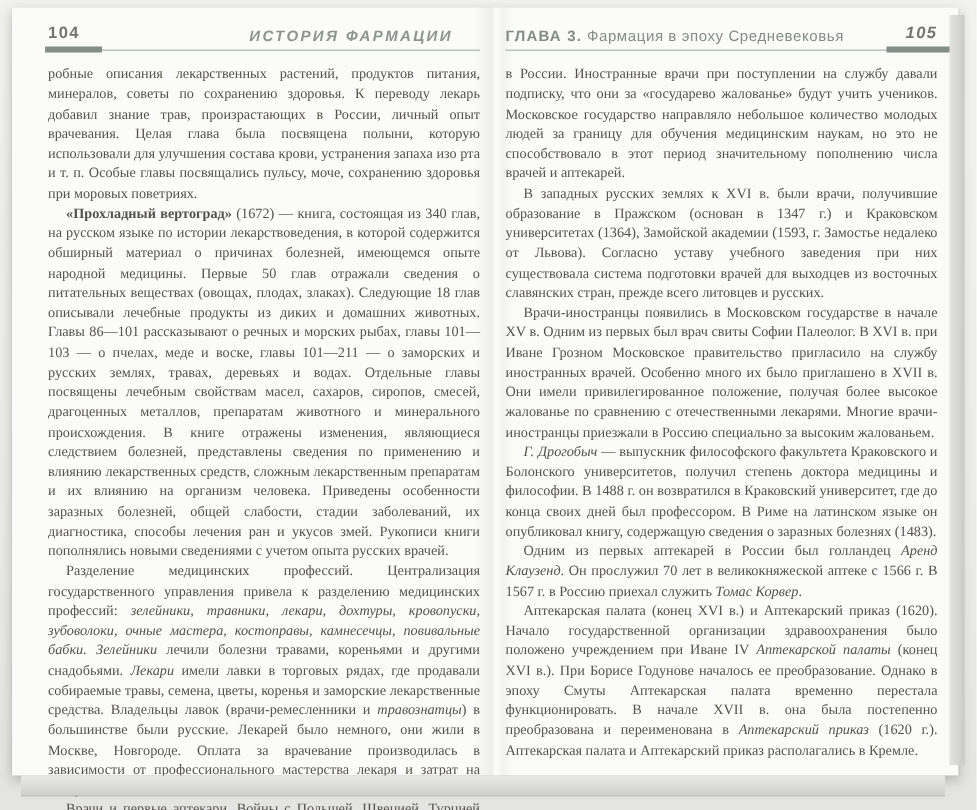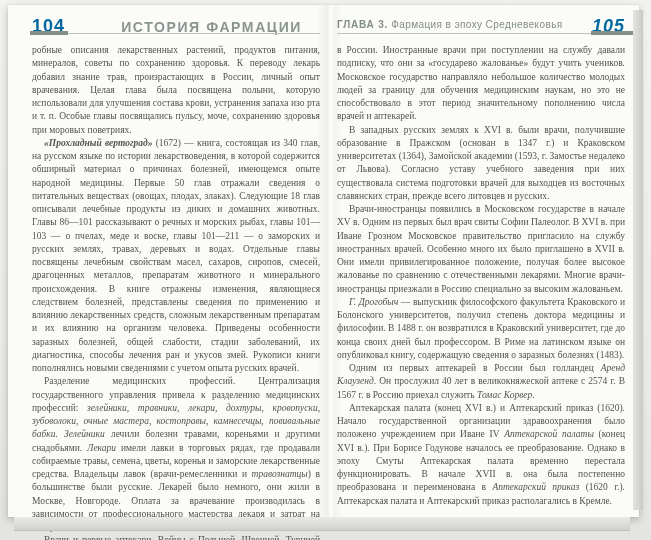--- a/index.html
+++ b/index.html
@@ -25,40 +25,40 @@
   .edge-right{
     position:absolute; left:633px; top:10px; width:10px; height:500px;
     background:linear-gradient(90deg,#e3e3e1 0%, #d2d2d0 70%, #c8c8c6 100%);
   }
   .page{position:absolute; top:0; width:288px; height:512px;}
   .page.left{left:24px;}
   .page.right{left:329px;}
 
   .head{position:absolute; top:11px; left:0; width:100%; height:15px;
         font-family:"Liberation Sans", sans-serif; color:#77837d;}
-  .pgnum{font-size:18px; font-weight:bold; letter-spacing:1px; color:#0369a1;}
+  .pgnum{font-size:11px; font-weight:bold; letter-spacing:1px; color:#737373;}
   .page.left .pgnum{position:absolute; left:0; top:0;}
   .page.right .pgnum{position:absolute; right:0; top:0;font-style:italic;}
-  .runhead{position:absolute; right:18px; top:3px; font-size:14px; font-weight:bold;
-           letter-spacing:1.6px; color:#8b958f;}
+  .runhead{position:absolute; right:18px; top:3px; font-size:10px; font-weight:bold;
+           letter-spacing:1.6px; color:#8b958f;font-style:italic;}
   .chapterhead{position:absolute; left:0; top:3px; font-size:10px; letter-spacing:.4px; color:#828d87; white-space:nowrap;}
   .chapterhead .chlabel{font-weight:bold; letter-spacing:.8px;}
   .rule{position:absolute; top:28px; left:0; width:100%; height:1px; background:#bcc3bf;}
   .rule-thick{position:absolute; top:-2px; height:4px; background:#828f89;}
   .page.left .rule-thick{left:-2px; width:38px;}
   .page.right .rule-thick{right:-14px; width:48px;}
 
   .body{position:absolute; top:39px; left:0; width:288px;
         font-size:9.5px; line-height:13.25px; color:#53524c;
         text-align:justify;}
   .body p{margin:0; text-indent:12px;}
   .body p.noind{text-indent:0;}
   .seg-b{font-weight:normal;}
   .seg-i{font-style:italic;}
-  .seg-bi{font-weight:bold; font-style:italic;}
+  .seg-bi{font-weight:bold; }
 </style>
 </head>
 <body>
 
 <div class="photo">
   <div class="spread">
     <div class="gutter"></div>
 
     <div class="page left">
       <div class="head">
@@ -82,21 +82,21 @@
         <span class="pgnum">105</span>
       </div>
       <div class="rule">
         <span class="rule-thick"></span>
       </div>
       <div class="body">
         <p class="noind"><span>в России. Иностранные врачи при поступлении на службу давали подписку, что они за «государево жалованье» будут учить учеников. Московское государство направляло небольшое количество молодых людей за границу для обучения медицинским наукам, но это не способствовало в этот период значительному пополнению числа врачей и аптекарей.</span></p>
         <p><span>В западных русских землях к XVI в. были врачи, получившие образование в Пражском (основан в 1347 г.) и Краковском университетах (1364), Замойской академии (1593, г. Замостье недалеко от Львова). Согласно уставу учебного заведения при них существовала система подготовки врачей для выходцев из восточных славянских стран, прежде всего литовцев и русских.</span></p>
         <p><span>Врачи-иностранцы появились в Московском государстве в начале XV в. Одним из первых был врач свиты Софии Палеолог. В XVI в. при Иване Грозном Московское правительство пригласило на службу иностранных врачей. Особенно много их было приглашено в XVII в. Они имели привилегированное положение, получая более высокое жалованье по сравнению с отечественными лекарями. Многие врачи-иностранцы приезжали в Россию специально за высоким жалованьем.</span></p>
         <p><span class="seg-i">Г. Дрогобыч</span><span> — выпускник философского факультета Краковского и Болонского университетов, получил степень доктора медицины и философии. В 1488 г. он возвратился в Краковский университет, где до конца своих дней был профессором. В Риме на латинском языке он опубликовал книгу, содержащую сведения о заразных болезнях (1483).</span></p>
-        <p><span>Одним из первых аптекарей в России был голландец </span><span class="seg-i">Аренд Клаузенд</span><span>. Он прослужил 40 лет в великокняжеской аптеке с 2574 г. В 1567 г. в Россию приехал служить </span><span class="seg-i">Томас Корвер</span><span>.</span></p>
+        <p><span>Одним из первых аптекарей в России был голландец </span><span class="seg-i">Аренд Клаузенд</span><span>. Он прослужил 70 лет в великокняжеской аптеке с 1566 г. В 1567 г. в Россию приехал служить </span><span class="seg-i">Томас Корвер</span><span>.</span></p>
         <p><span class="seg-b">Аптекарская палата (конец XVI в.) и Аптекарский приказ (1620).</span><span> Начало государственной организации здравоохранения было положено учреждением при Иване IV </span><span class="seg-i">Аптекарской палаты</span><span> (конец XVI в.). При Борисе Годунове началось ее преобразование. Однако в эпоху Смуты Аптекарская палата временно перестала функционировать. В начале XVII в. она была постепенно преобразована и переименована в </span><span class="seg-i">Аптекарский приказ</span><span> (1620 г.). Аптекарская палата и Аптекарский приказ располагались в Кремле.</span></p>
 
       </div>
     </div>
   </div>
   <div class="edge-bottom"></div>
   <div class="edge-right"></div>
 </div>
 
 </body></html>

